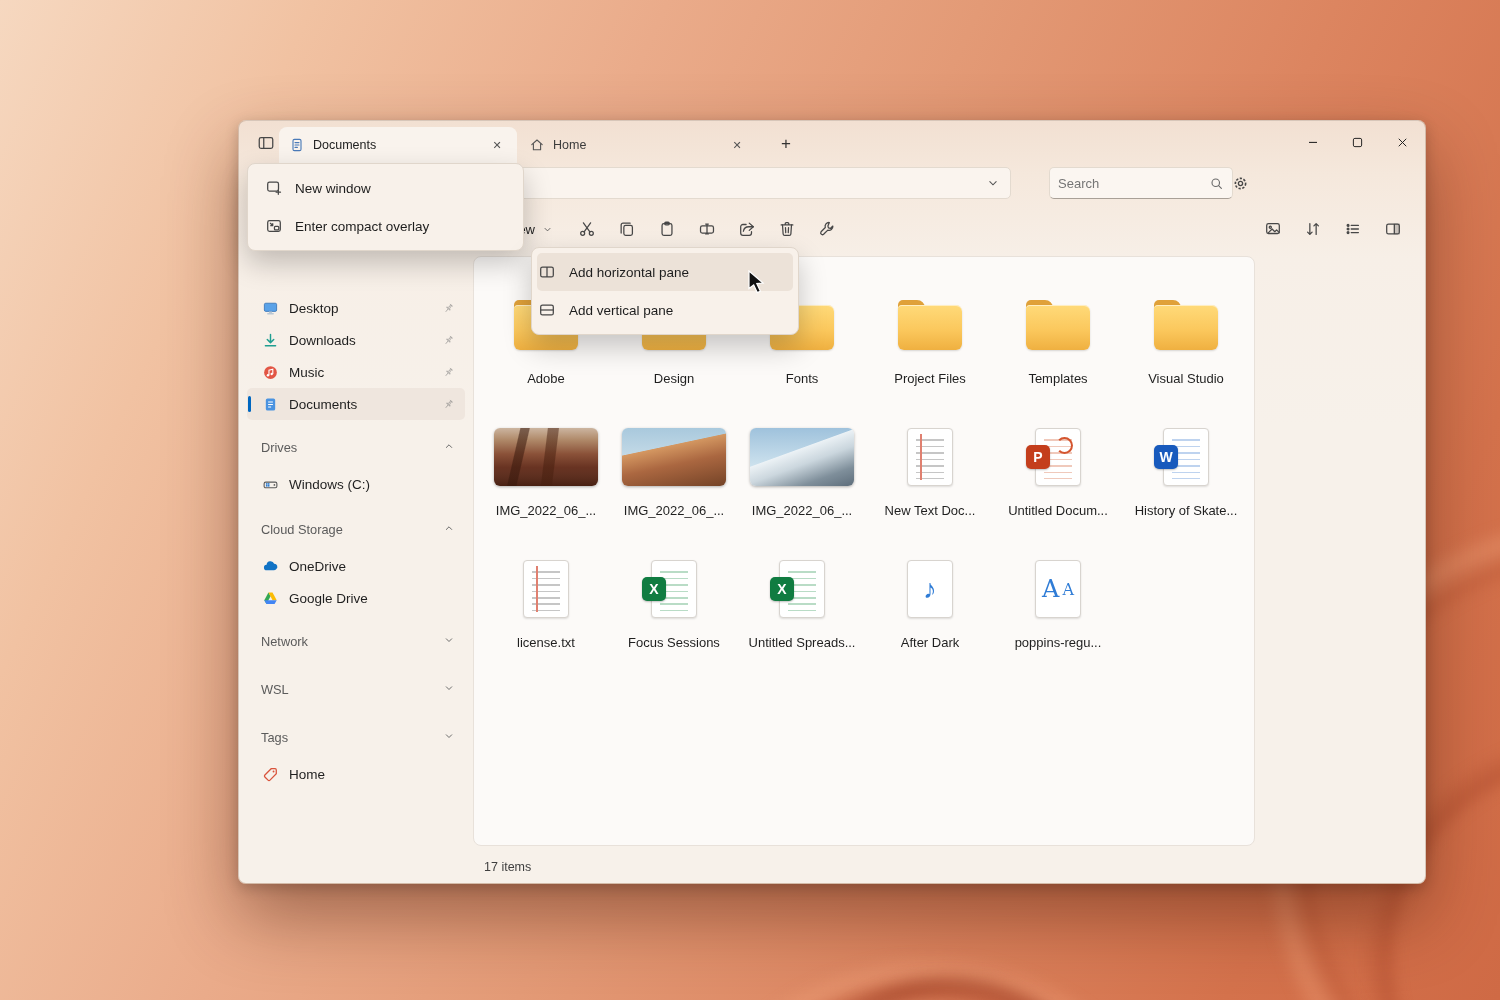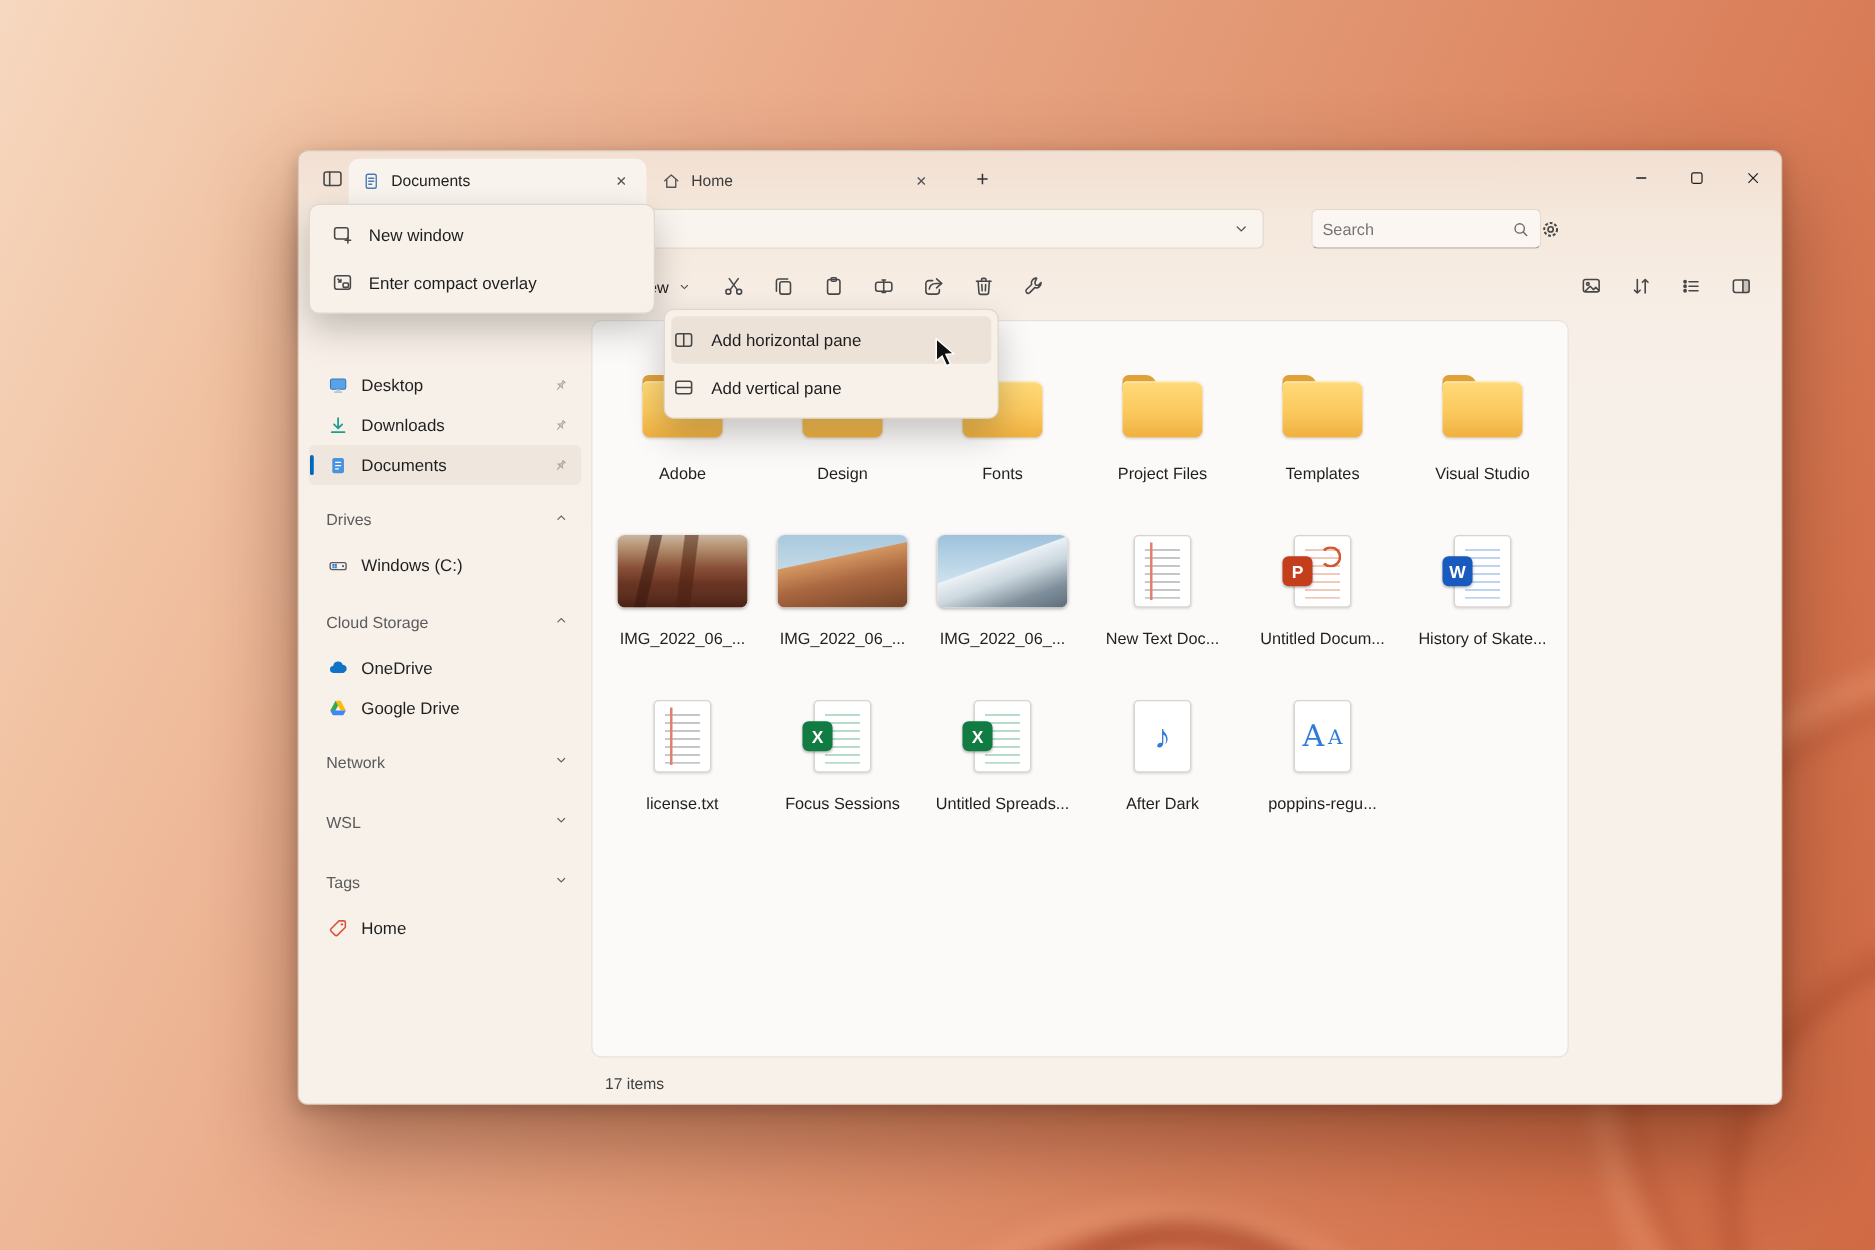--- a/index.html
+++ b/index.html
@@ -396,20 +396,38 @@
       <span>Downloads</span>
       <span class="pin">
         <svg width="13" height="13" viewBox="0 0 20 20" fill="none" stroke="#7a7a7a" stroke-width="1.4" stroke-linecap="round">
             <g transform="rotate(40 10 10)">
               <path d="M8 3.5 h4 M9 3.5 v5 l-2.5 2 h7 l-2.5 -2 v-5 M10 10.5 V16"></path>
             </g>
           </svg>
       </span>
     </div>
 
+    <div class="s-item">
+      <span class="s-ico">
+        <svg width="17" height="17" viewBox="0 0 20 20">
+            <circle cx="10" cy="10" r="7.5" fill="#e25544"></circle>
+            <path d="M8.2 13.2 V7.2 l4.5 -1 v5.6" stroke="#fff" stroke-width="1.3" fill="none"></path>
+            <circle cx="7" cy="13.2" r="1.4" fill="#fff"></circle>
+            <circle cx="11.4" cy="11.8" r="1.4" fill="#fff"></circle>
+          </svg>
+      </span>
+      <span>Music</span>
+      <span class="pin">
+        <svg width="13" height="13" viewBox="0 0 20 20" fill="none" stroke="#7a7a7a" stroke-width="1.4" stroke-linecap="round">
+            <g transform="rotate(40 10 10)">
+              <path d="M8 3.5 h4 M9 3.5 v5 l-2.5 2 h7 l-2.5 -2 v-5 M10 10.5 V16"></path>
+            </g>
+          </svg>
+      </span>
+    </div>
 
     <div class="s-item selected">
       <span class="s-ico">
         <svg width="17" height="17" viewBox="0 0 20 20">
             <rect x="4.5" y="2.8" width="11" height="14.4" rx="2" fill="#4b93e0"></rect>
             <path d="M7.2 7 h5.6 M7.2 10 h5.6 M7.2 13 h3.5" stroke="#fff" stroke-width="1.2"></path>
           </svg>
       </span>
       <span>Documents</span>
       <span class="pin">

